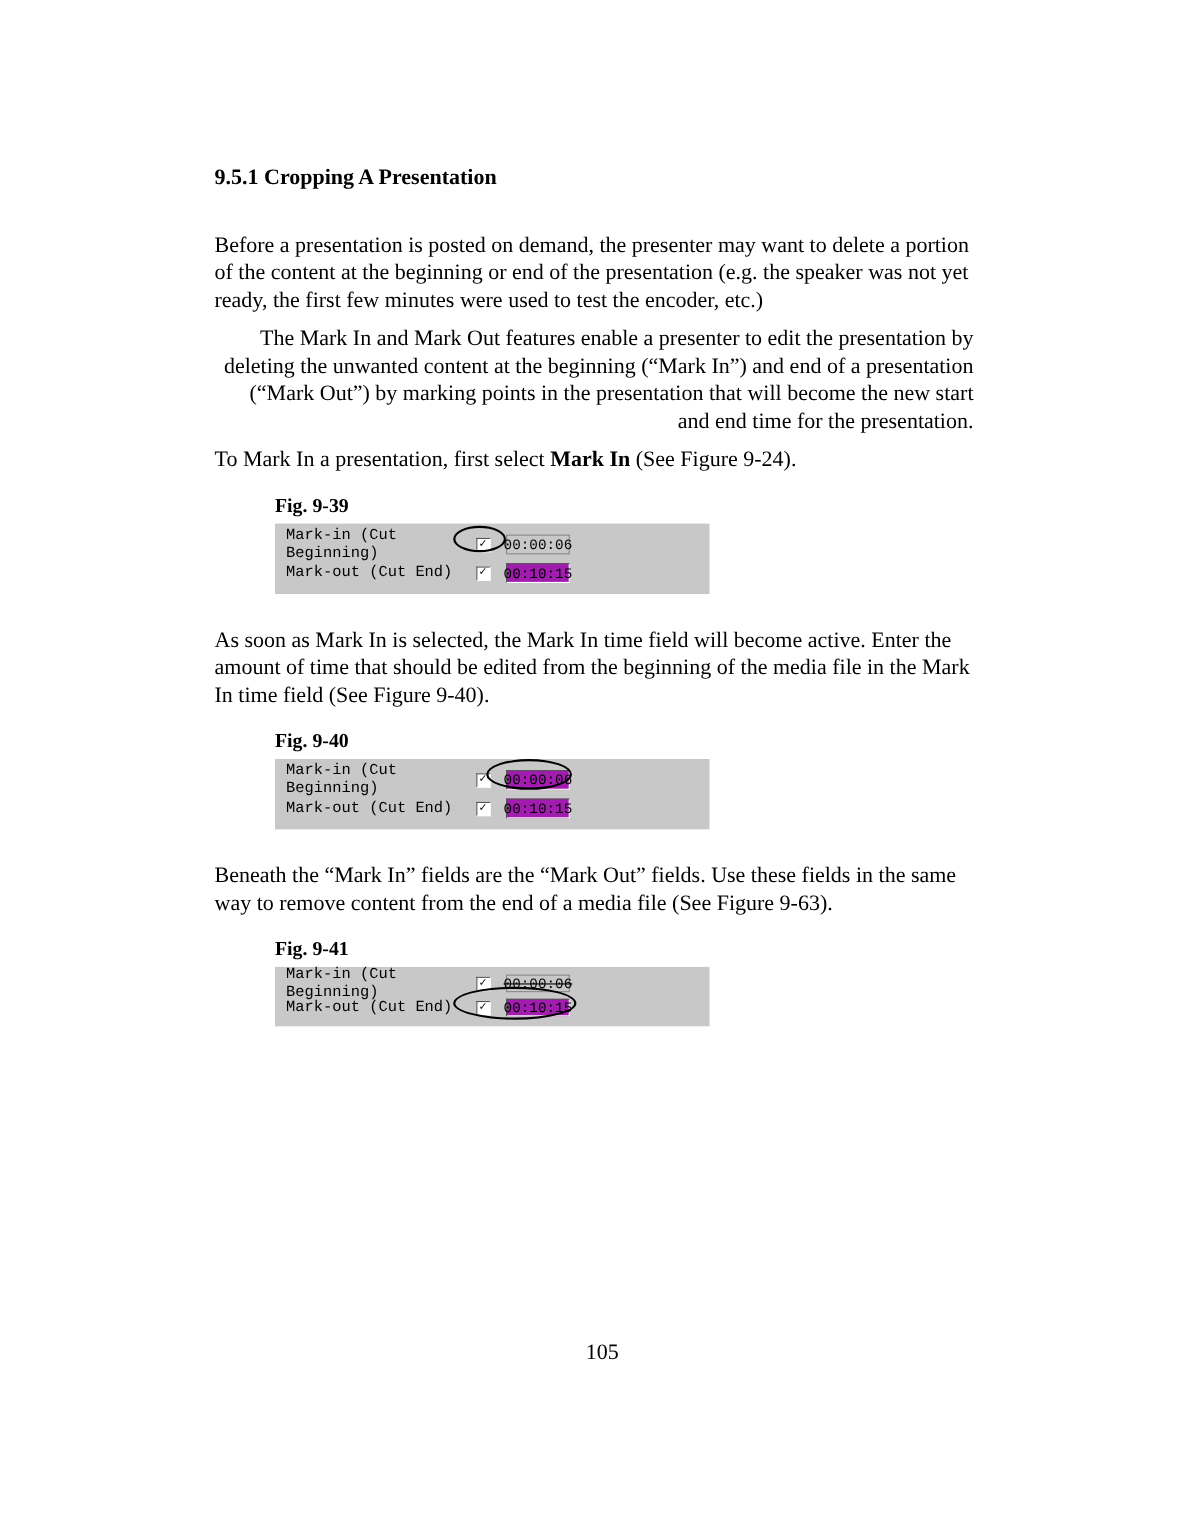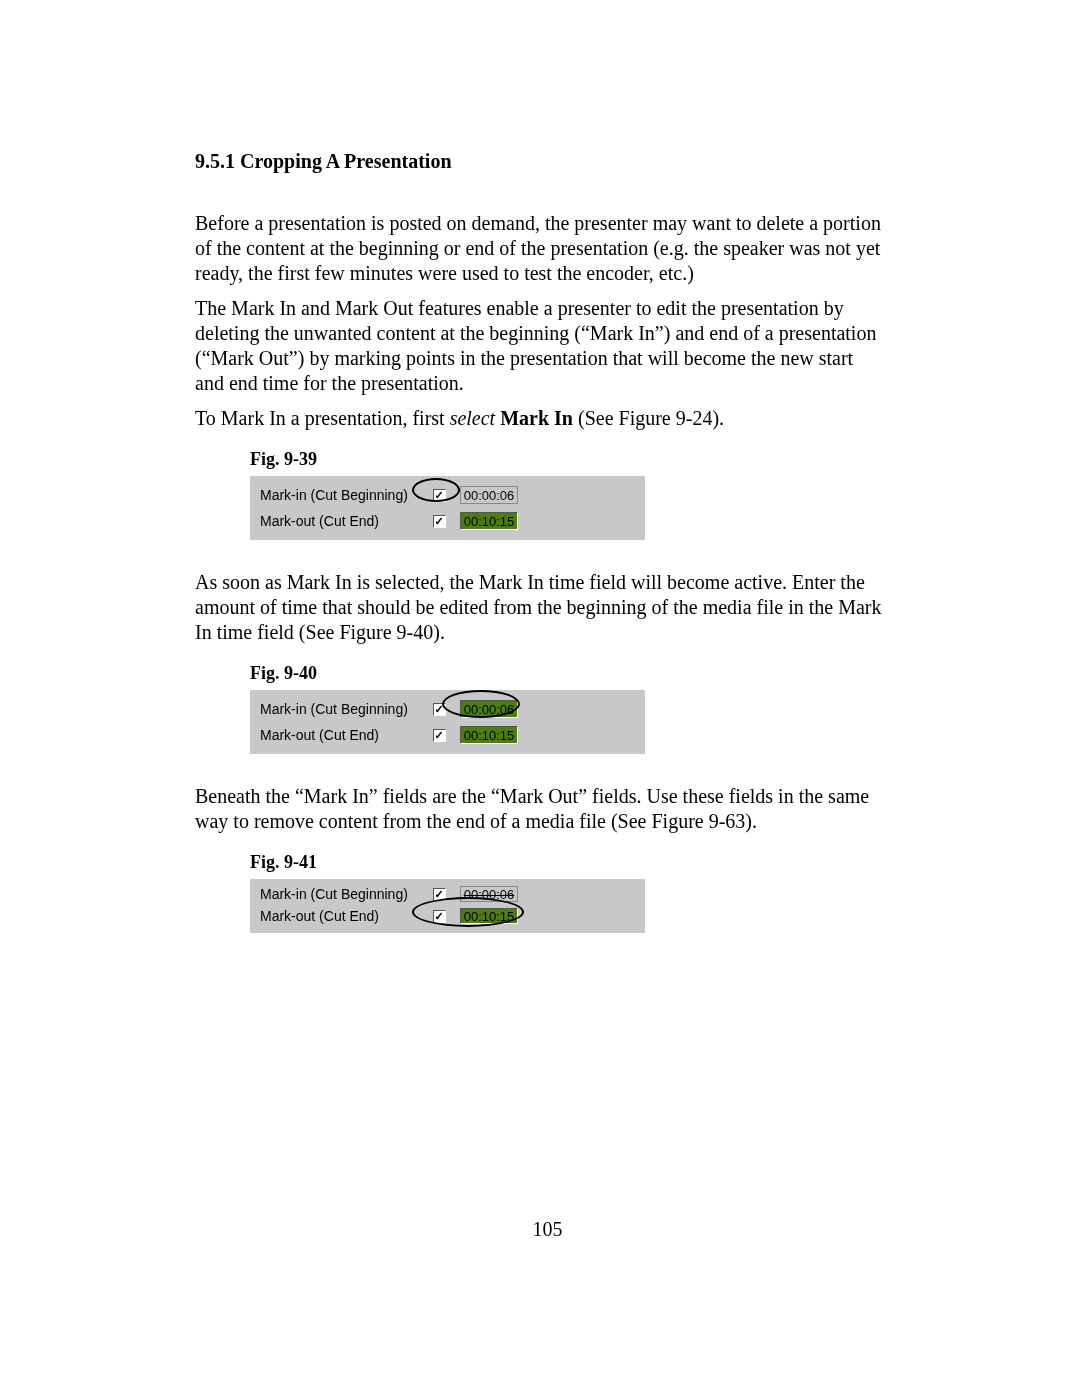--- a/index.html
+++ b/index.html
@@ -19,37 +19,37 @@
   }
   .heading {
     font-weight: bold;
     font-size: 20px;
     margin-bottom: 38px;
   }
   .para {
     line-height: 1.25;
     margin-bottom: 10px;
   }
-  .italic { font-style: italic; }
+  .italic { }
   .bold { font-weight: bold; }
   .fig-block {
     margin-top: 18px;
     margin-bottom: 30px;
     margin-left: 55px;
   }
   .fig-caption {
     font-weight: bold;
     font-size: 18px;
     margin-bottom: 6px;
   }
   .fig-img {
     width: 395px;
     background: #c8c8c8;
     padding: 6px 10px;
-    font-family: Liberation Sans, sans-serif;
+    font-family: Liberation Mono, monospace;
     font-size: 14px;
     color: #000;
     box-sizing: border-box;
     position: relative;
   }
   .fig-row {
     display: flex;
     align-items: center;
     height: 26px;
   }
@@ -77,21 +77,21 @@
     display: flex;
     align-items: center;
     justify-content: center;
     font-size: 11px;
     line-height: 1;
     font-weight: bold;
   }
   .time-field {
     width: 58px;
     height: 18px;
-    background: #4d7c0f;
+    background: #a21caf;
     border-top: 1px solid #555;
     border-left: 1px solid #555;
     border-right: 1px solid #fff;
     border-bottom: 1px solid #fff;
     box-sizing: border-box;
     margin-left: 12px;
     padding: 0 3px;
     font-size: 13px;
     display: flex;
     align-items: center;
@@ -122,21 +122,21 @@
 </style>
 </head>
 <body>
 
 <div class="page">
 
   <div class="heading">9.5.1 Cropping A Presentation</div>
 
   <div class="para">Before a presentation is posted on demand, the presenter may want to delete a portion of the content at the beginning or end of the presentation (e.g. the speaker was not yet ready, the first few minutes were used to test the encoder, etc.)</div>
 
-  <div class="para" style="margin-top:8px;">The Mark In and Mark Out features enable a presenter to edit the presentation by deleting the unwanted content at the beginning (“Mark In”) and end of a presentation (“Mark Out”) by marking points in the presentation that will become the new start and end time for the presentation.</div>
+  <div class="para" style="margin-top:8px;text-align:right;">The Mark In and Mark Out features enable a presenter to edit the presentation by deleting the unwanted content at the beginning (“Mark In”) and end of a presentation (“Mark Out”) by marking points in the presentation that will become the new start and end time for the presentation.</div>
 
   <div class="para" style="margin-top:8px;">
     <span>To Mark In a presentation, first </span><span class="italic">select</span><span> </span><span class="bold">Mark In</span><span> (See Figure 9-24).</span>
   </div>
 
   <div class="fig-block">
     <div class="fig-caption">Fig.  9-39</div>
     <div class="fig-img" style="position:relative;">
       <div class="fig-row">
         <span class="fig-label">Mark-in (Cut Beginning)</span>

